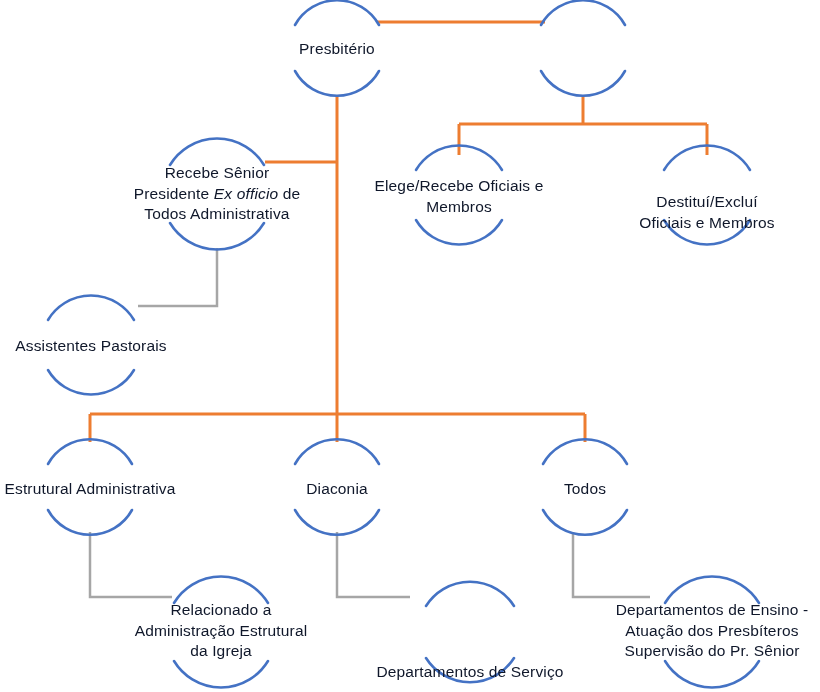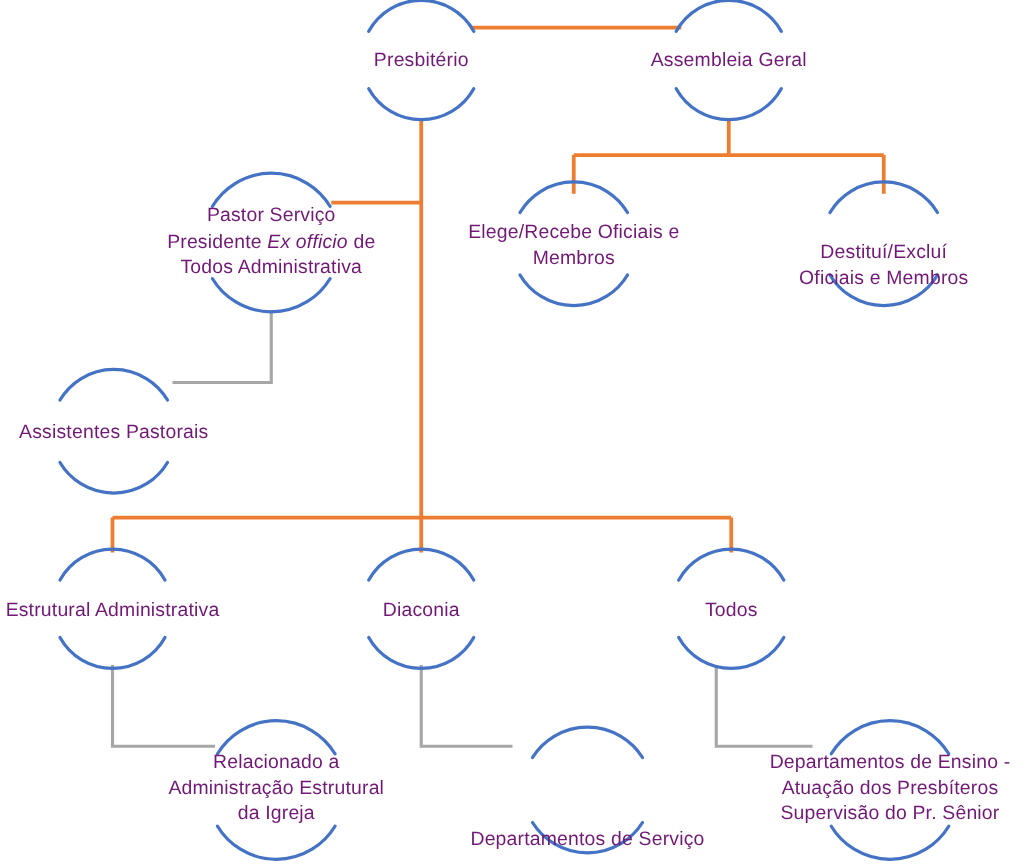--- a/index.html
+++ b/index.html
@@ -36,21 +36,21 @@
     text-align: center;
     display: flex;
     align-items: center;
     justify-content: center;
   }
   .node-label {
     font-size: 15.5px;
     line-height: 1.35;
     white-space: pre-line;
     letter-spacing: 0.01em;
-    color: #701a75;
+    color: #0f172a;
   }
   .node-label em {
   }
   .wide .node-label {
     font-size: 15.5px;
   }
 </style>
 </head>
 <body>
 
@@ -125,26 +125,23 @@
 
       <path d="M 665 603 A 55 55 0 0 1 759 603"></path>
       <path d="M 665 661 A 55 55 0 0 0 759 661"></path>
     </g>
   </svg>
 
   <div class="node" style="left:237px; top:34px; width:200px; height:30px;">
     <span class="node-label">Presbitério</span>
   </div>
 
-  <div class="node" style="left:483px; top:34px; width:200px; height:30px;">
-    <span class="node-label">Assembleia Geral</span>
-  </div>
 
   <div class="node wide" style="left:97px; top:163px; width:240px; height:62px;">
-    <span class="node-label"><span>Pastor Serviço</span><br><span>Presidente </span><em>Ex officio</em><span> de</span><br><span>Todos Administrativa</span></span>
+    <span class="node-label"><span>Recebe Sênior</span><br><span>Presidente </span><em>Ex officio</em><span> de</span><br><span>Todos Administrativa</span></span>
   </div>
 
   <div class="node" style="left:-9px; top:331px; width:200px; height:30px;">
     <span class="node-label">Assistentes Pastorais</span>
   </div>
 
   <div class="node" style="left:359px; top:174px; width:200px; height:46px;">
     <span class="node-label">Elege/Recebe Oficiais e
 Membros</span>
   </div>

